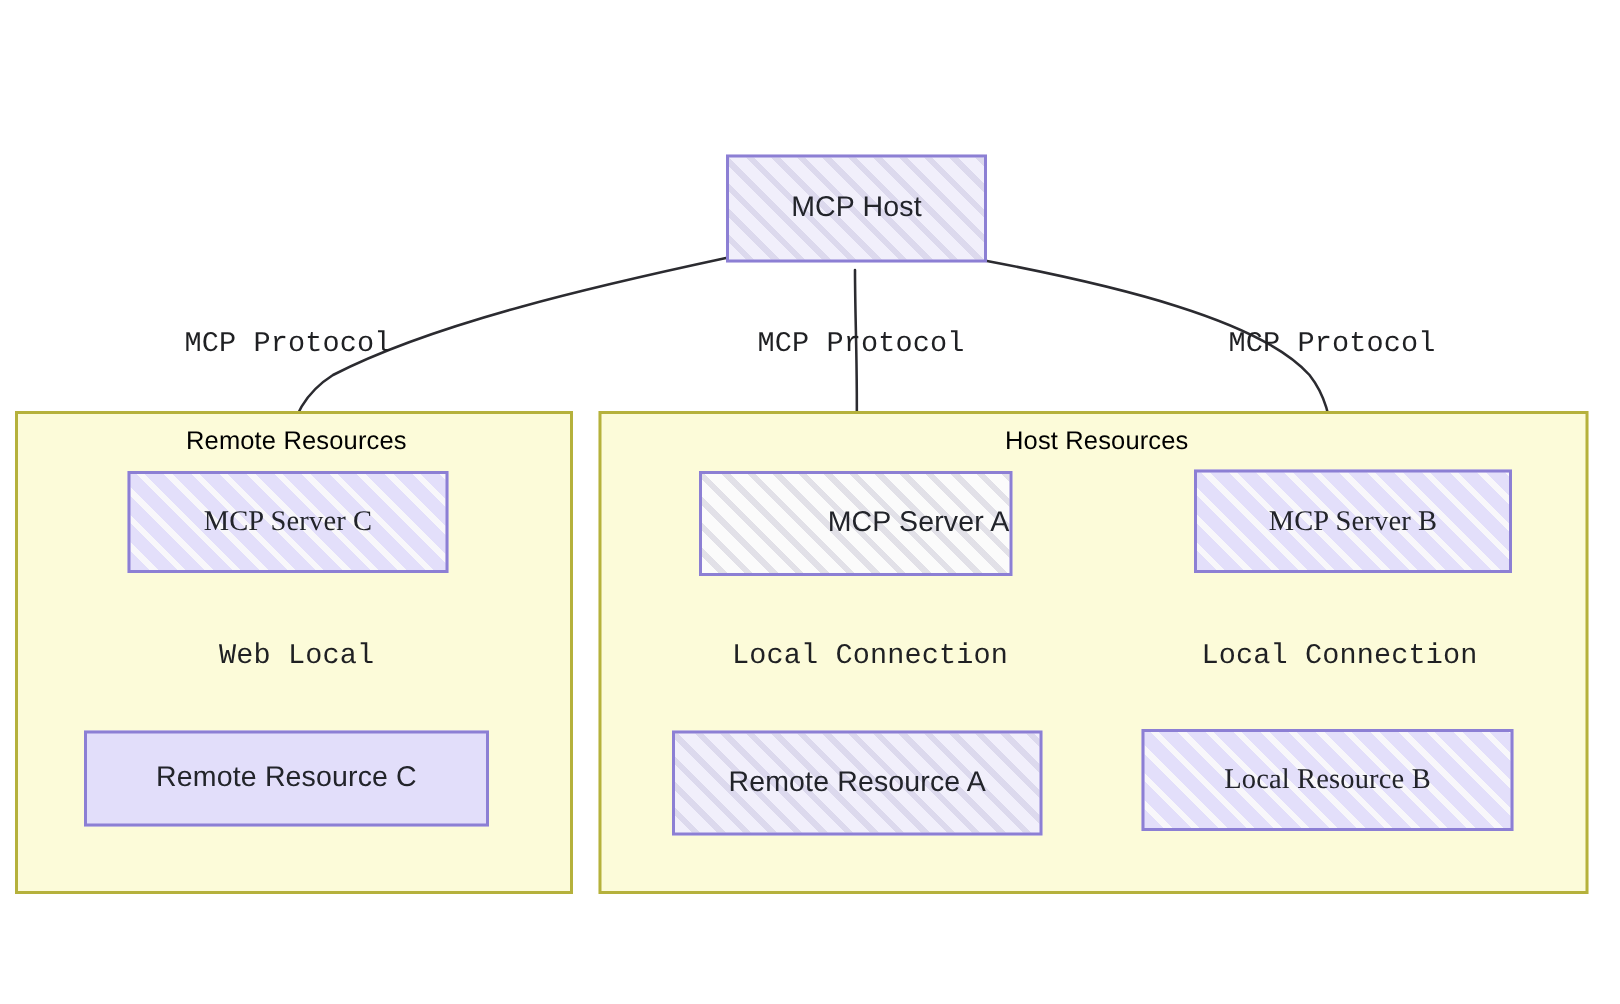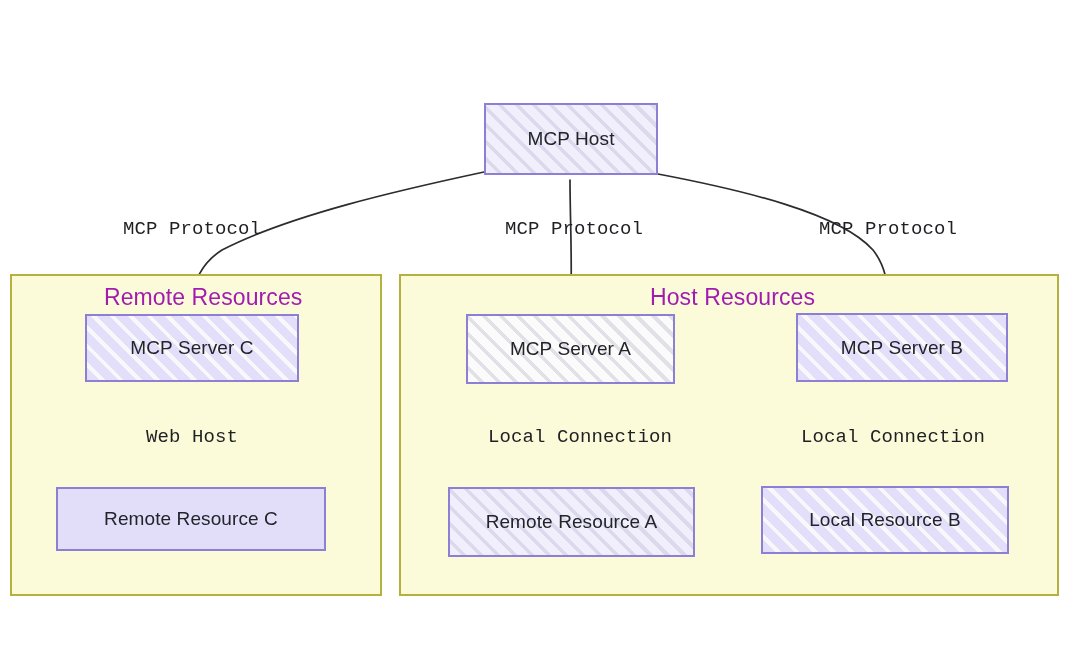--- a/index.html
+++ b/index.html
@@ -28,24 +28,25 @@
 
   
   .panel {
     position: absolute;
     background: #fcfbd9;
     border: 2px solid #b5b13c;
     box-sizing: border-box;
   }
   .panel-label {
     position: absolute;
-    font-size: 23px;
-    color: #a21caf;
+    font-size: 17px;
+    color: #000000;
     white-space: nowrap;
     letter-spacing: .1px;
+    margin-left: 20px;
   }
 
   
   .node {
     position: absolute;
     box-sizing: border-box;
     border: 2px solid #8c7fd4;
     display: flex;
     align-items: center;
     justify-content: center;
@@ -61,20 +62,21 @@
 
   
   .fill-lavender-hatch {
     background-color: #e3dffa;
     background-image:
       repeating-linear-gradient(45deg,
         rgba(255,255,255,0) 0px,
         rgba(255,255,255,0) 9px,
         rgba(255,255,250,.75) 9px,
         rgba(255,255,250,.75) 13px);
+    font-family: Liberation Serif, serif;
   }
   
   .fill-white-hatch {
     background-color: #fbfbfb;
     background-image:
       repeating-linear-gradient(45deg,
         rgba(255,255,255,0) 0px,
         rgba(255,255,255,0) 8px,
         rgba(205,203,216,.55) 8px,
         rgba(205,203,216,.55) 12px);
@@ -138,21 +140,21 @@
   <div class="panel" style="left:10px; top:274px; width:372px; height:322px;"></div>
   <div class="panel-label" style="left:104px; top:284px;">Remote Resources</div>
 
   <div class="panel" style="left:399px; top:274px; width:660px; height:322px;"></div>
   <div class="panel-label" style="left:650px; top:284px;">Host Resources</div>
 
   <div class="node fill-lavender-hatch" style="left:85px; top:314px; width:214px; height:68px;">
     <span class="node-label">MCP Server C</span>
   </div>
 
-  <div class="node fill-white-hatch" style="left:466px; top:314px; width:209px; height:70px;">
+  <div class="node fill-white-hatch" style="left:466px; top:314px; width:209px; height:70px;justify-content:flex-end;">
     <span class="node-label">MCP Server A</span>
   </div>
 
   <div class="node fill-lavender-hatch" style="left:780px; top:313px; width:212px; height:69px;margin-left:16px;">
     <span class="node-label">MCP Server B</span>
   </div>
 
   <div class="node fill-lavender" style="left:56px; top:487px; width:270px; height:64px;">
     <span class="node-label">Remote Resource C</span>
   </div>
@@ -164,19 +166,19 @@
   <div class="node fill-lavender-hatch" style="left:761px; top:486px; width:248px; height:68px;">
     <span class="node-label">Local Resource B</span>
   </div>
 
   <div class="edge-label" style="left:123px; top:218px;">MCP Protocol</div>
 
   <div class="edge-label" style="left:505px; top:218px;">MCP Protocol</div>
 
   <div class="edge-label" style="left:819px; top:218px;">MCP Protocol</div>
 
-  <div class="edge-label" style="left:146px; top:426px;">Web Host</div>
+  <div class="edge-label" style="left:146px; top:426px;">Web Local</div>
 
   <div class="edge-label" style="left:488px; top:426px;">Local Connection</div>
 
   <div class="edge-label" style="left:801px; top:426px;">Local Connection</div>
 
 </div>
 
 </body></html>

